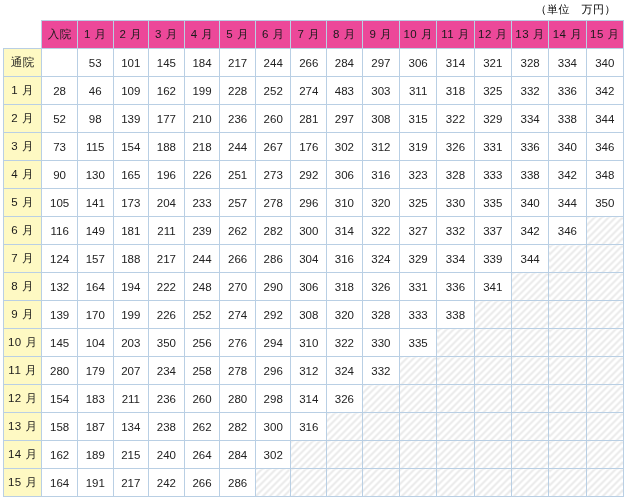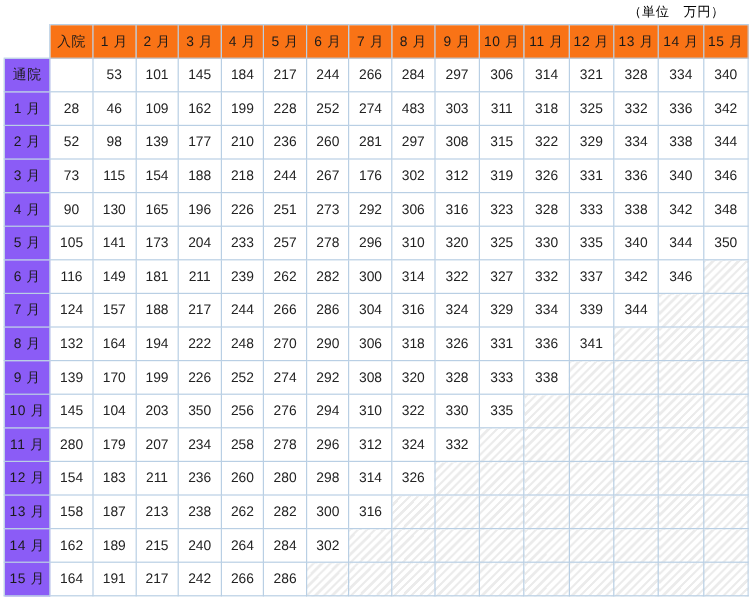--- a/index.html
+++ b/index.html
@@ -11,21 +11,21 @@
     width: 624px;
     height: 499px;
     font-family: "Liberation Sans", sans-serif;
     color: #000000;
     position: relative;
     overflow: hidden;
   }
   #unit-note {
     position: absolute;
     top: 2px;
-    right: 20px;
+    right: 8px;
     font-size: 11px;
     color: #000000;
     letter-spacing: 0.5px;
   }
   table.matrix {
     position: absolute;
     top: 20px;
     left: 3px;
     border-collapse: collapse;
     table-layout: fixed;
@@ -38,32 +38,32 @@
     text-align: center;
     vertical-align: middle;
     box-sizing: border-box;
   }
   
   col.c0 { width: 42px; }
   col.cx { width: 38px; }
   col.cw { width: 40px; }
 
   thead th {
-    background: #f97316;
+    background: #ec4899;
     color: #1a1a1a;
     font-weight: normal;
     letter-spacing: 0.5px;
   }
   thead th.corner {
     background: #ffffff;
     border-top: 1px solid #ffffff;
     border-left: 1px solid #ffffff;
   }
   tbody th.rowhead {
-    background: #8b5cf6;
+    background: #fef9c3;
     color: #1a1a1a;
     font-weight: normal;
     letter-spacing: 0.5px;
   }
   tbody td {
     background: #ffffff;
     color: #222222;
   }
   tbody td.empty {
     background: #ffffff;
@@ -370,21 +370,21 @@
         <td class="hatched"></td>
         <td class="hatched"></td>
         <td class="hatched"></td>
         <td class="hatched"></td>
         <td class="hatched"></td>
       </tr>
       <tr>
         <th class="rowhead">13 月</th>
         <td>158</td>
         <td>187</td>
-        <td>213</td>
+        <td>134</td>
         <td>238</td>
         <td>262</td>
         <td>282</td>
         <td>300</td>
         <td>316</td>
         <td class="hatched"></td>
         <td class="hatched"></td>
         <td class="hatched"></td>
         <td class="hatched"></td>
         <td class="hatched"></td>

